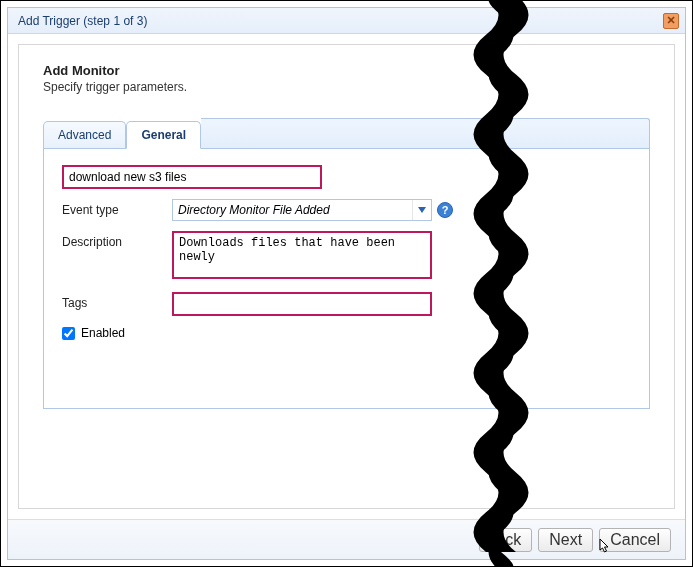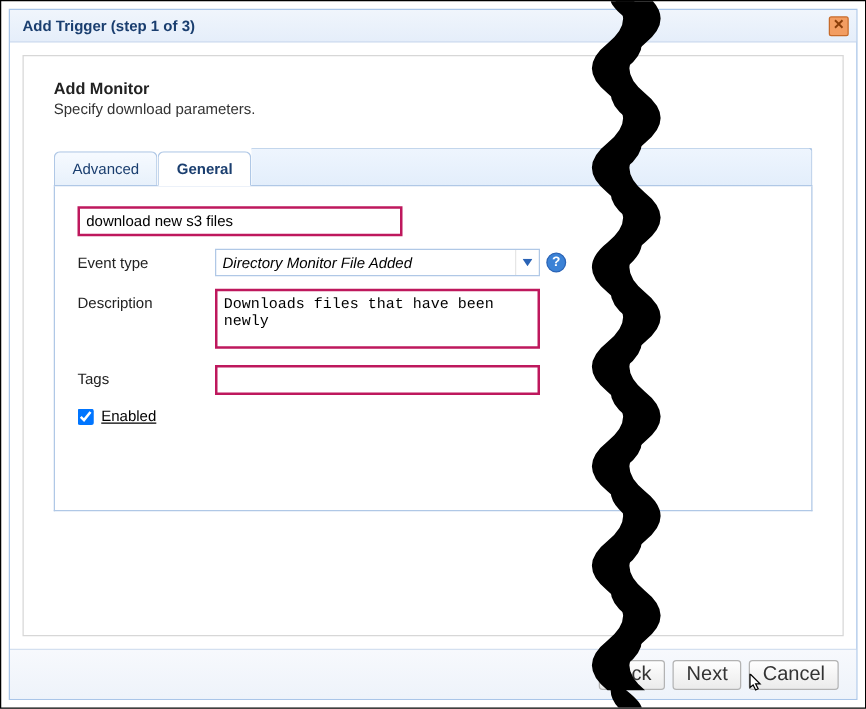--- a/index.html
+++ b/index.html
@@ -25,21 +25,21 @@
     height: 26px;
     background: linear-gradient(#f0f5fc, #e5eefa);
     border-bottom: 1px solid #c8d8ee;
     display: flex;
     align-items: center;
     justify-content: space-between;
     padding: 0 6px 0 10px;
   }
   .dialog-title {
     color: #1a3e6f;
-    font-weight: bold;
+    font-weight: normal;
     font-size: 12px;
   }
   .close-btn {
     width: 16px;
     height: 16px;
     background: #f29d62;
     border: 1px solid #c76b2a;
     border-radius: 2px;
     display: flex;
     align-items: center;
@@ -190,21 +190,20 @@
     font-weight: bold;
     font-size: 11px;
     margin-left: 5px;
     cursor: pointer;
     border: 1px solid #2a63b5;
   }
   .checkbox-row {
     display: flex;
     align-items: center;
     margin-top: 6px;
-    text-decoration: underline;
   }
   .checkbox-row input { margin-right: 6px; }
   .dialog-footer {
     position: absolute;
     left: 0;
     right: 0;
     bottom: 0;
     height: 40px;
     background: linear-gradient(#f7f9fd, #eef3fa);
     border-top: 1px solid #d4e0f0;
@@ -256,21 +255,21 @@
     <span class="dialog-title">Add Trigger (step 1 of 3)</span>
     <div class="close-btn">
       <span>✕</span>
     </div>
   </div>
 
   <div class="dialog-body">
     <div class="inner-panel">
 
       <div class="section-title">Add Monitor</div>
-      <div class="section-subtitle">Specify download parameters.</div>
+      <div class="section-subtitle">Specify trigger parameters.</div>
 
       <div class="tabs-row">
         <div class="tab">Advanced</div>
         <div class="tab active">General</div>
         <div class="tab-filler"></div>
       </div>
 
       <div class="form-area">
 
         <div class="form-row">

